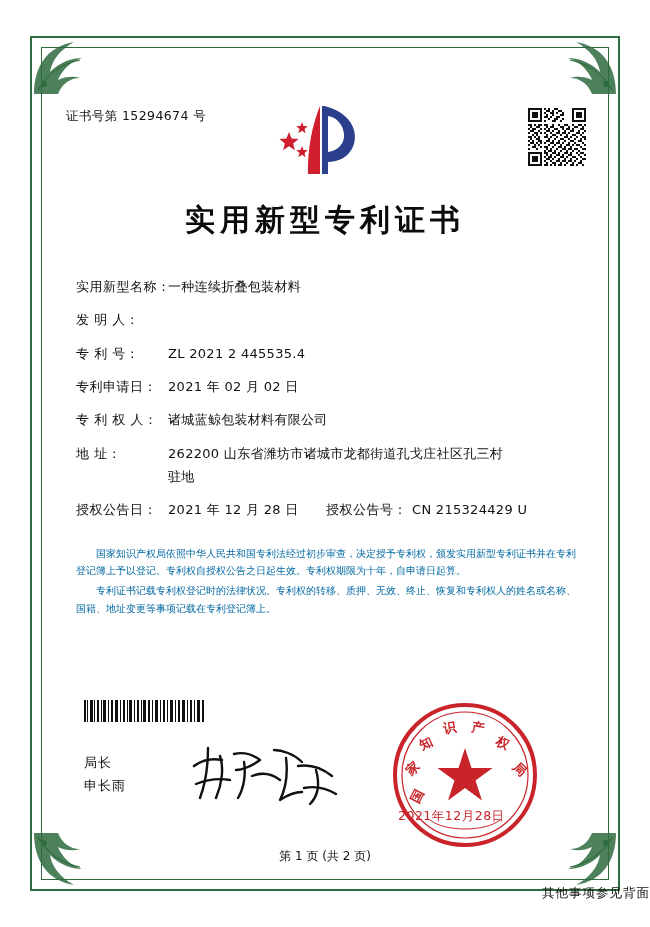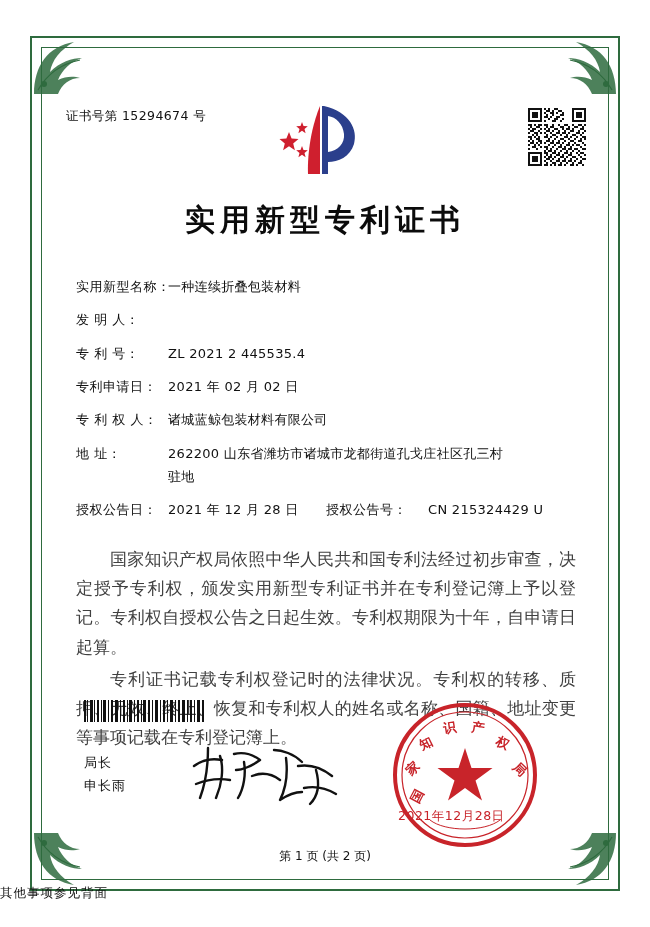--- a/index.html
+++ b/index.html
@@ -98,31 +98,31 @@
   .field-value {
     flex: 1 1 auto;
     letter-spacing: .3px;
   }
   .field-value .cont {
     display: block;
     margin-top: 4px;
   }
   .row-split { display: flex; width: 100%; }
   .row-split .left { flex: 0 0 250px; display: flex; }
-  .row-split .right { flex: 1 1 auto; display: flex; gap: 16px; }
+  .row-split .right { flex: 1 1 auto; display: flex; }
   .row-split .right .field-label { width: 86px; flex: 0 0 86px; }
 
   
   .paras {
     position: absolute;
     left: 76px; top: 545px;
     width: 500px;
-    font-size: 17px;
+    font-size: 10px;
     line-height: 1.72;
-    color: #404040;
+    color: #0369a1;
     text-align: justify;
   }
   .paras p { margin: 0 0 3px 0; text-indent: 2em; }
 
   
   .barcode {
     position: absolute;
     left: 84px; top: 700px;
     width: 120px; height: 22px;
   }
@@ -161,21 +161,21 @@
   .page-no {
     position: absolute;
     left: 0; right: 0; top: 848px;
     text-align: center;
     font-size: 12px;
     color: #111;
   }
   .footnote {
     position: absolute;
     left: 0; right: 0; top: 885px;
-    text-align: left;
+    text-align: right;
     font-size: 12.5px;
     color: #111;
     letter-spacing: 1px;
   }
 </style>
 </head>
 <body>
 
 <div id="page">
 

